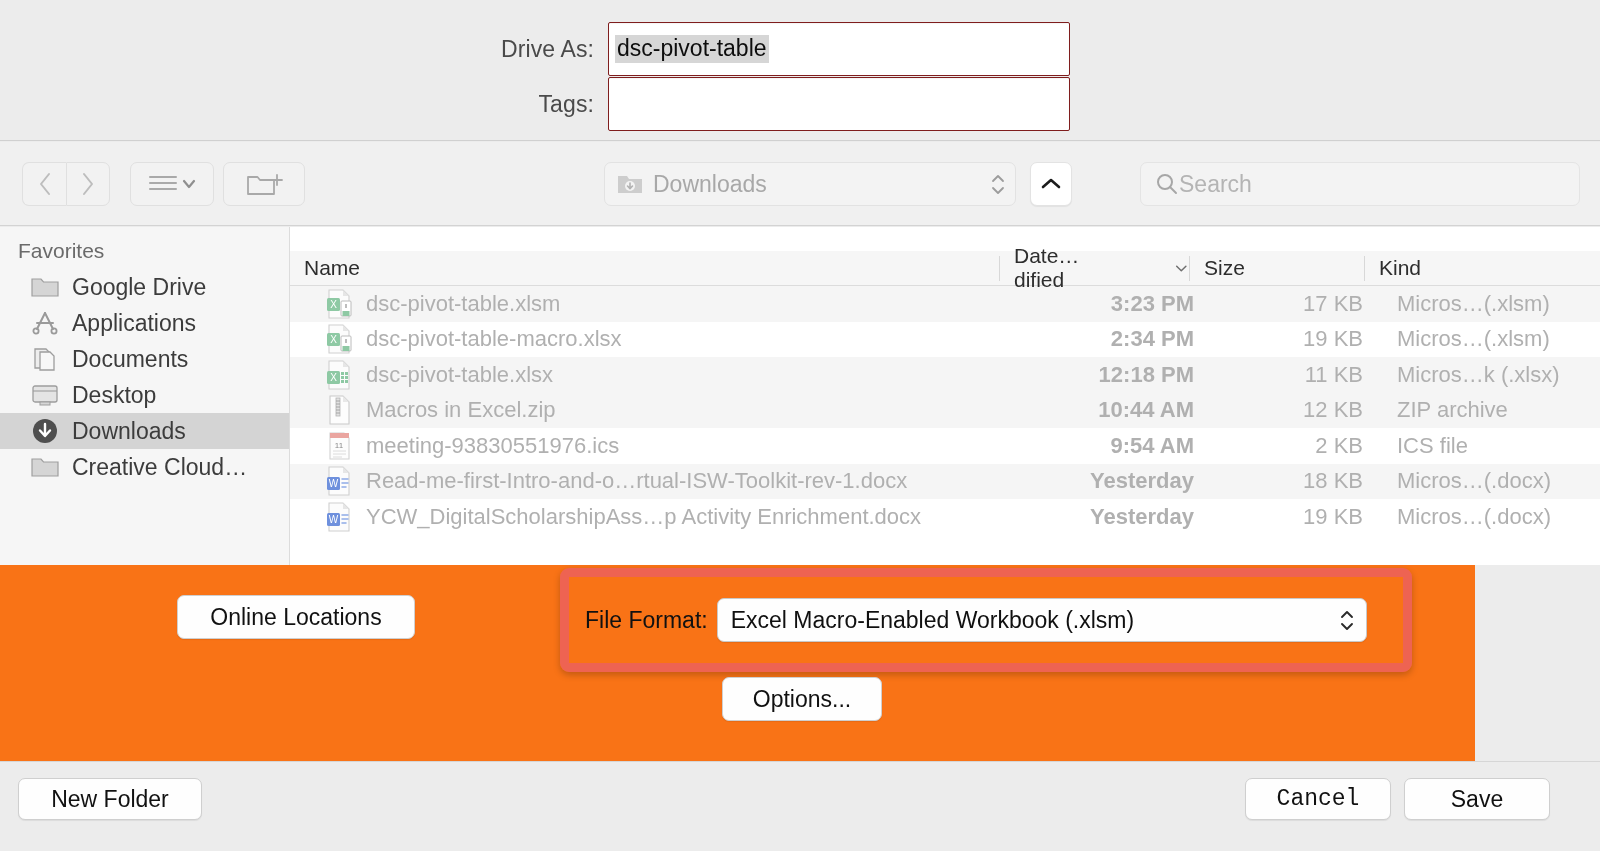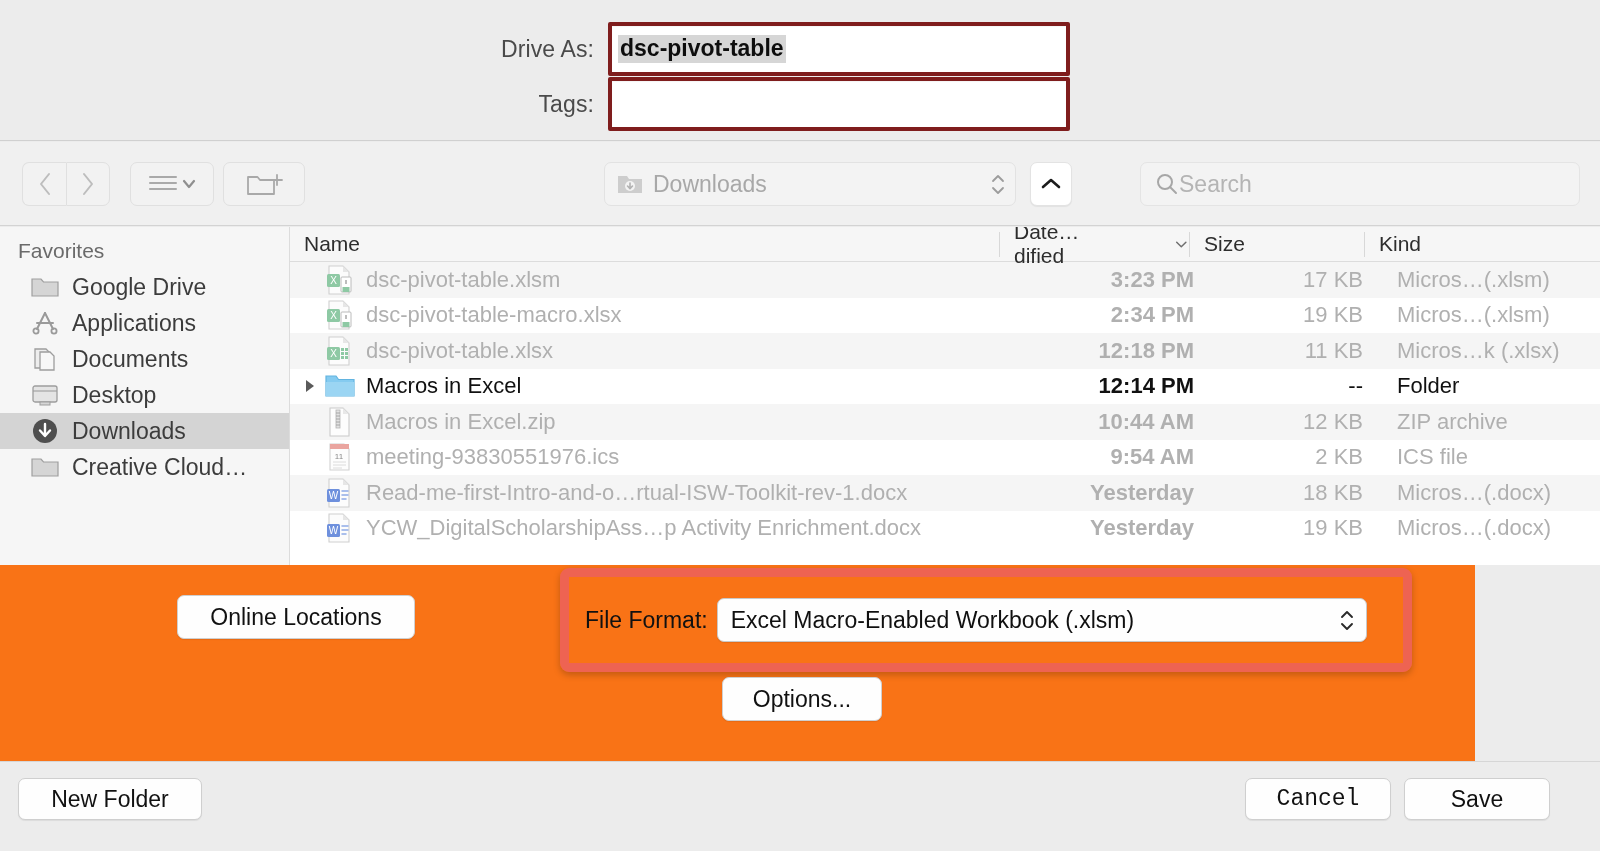--- a/index.html
+++ b/index.html
@@ -31,27 +31,26 @@
   #row-tags   { left: 0; top: 85px; width: 1080px; height: 38px; }
   .field-label {
     width: 608px; text-align: right; padding-right: 14px;
     font-size: 23px; color: #4a4a4a;
     letter-spacing: .1px;
   }
   .field-input {
     position: relative;
     width: 462px; height: 54px;
     background: #ffffff;
-    border: 4px solid #7f1d1d;
+    border: 1px solid #7f1d1d;
     border-radius: 2px;
     box-shadow: inset 0 1px 1px rgba(0,0,0,.04);
     display: flex; align-items: center;
     padding: 0 6px;
     overflow: hidden;
-    font-weight: bold;
   }
   .sel-text {
     font-size: 23px; color: #0d0d0d;
     background: #d6d6d6;
     padding: 1px 2px 2px 2px;
     white-space: nowrap;
     line-height: 1.1;
   }
 
   
@@ -134,21 +133,21 @@
   .sb-item {
     height: 36px;
     display: flex; align-items: center;
     padding-left: 30px;
     font-size: 23px; color: #3c3c3c;
     white-space: nowrap;
   }
   .sb-item.selected { background: #d4d4d4; }
   .sb-ico { width: 30px; height: 26px; margin-right: 12px; flex-shrink: 0; display:flex; align-items:center; justify-content:center;}
 
-  .filelist { flex: 1; height: 338px; position: relative; background: #fff; }
+  .filelist { flex: 1; height: 338px; position: relative; background: #fff; margin-top: 24px; }
   .fl-head {
     height: 35px;
     background: #f6f6f6;
     border-bottom: 1px solid #dcdcdc;
     display: flex; align-items: center;
     position: relative;
   }
   .fl-head .col {
     font-size: 21px; color: #2d2d2d;
     padding-left: 14px;
@@ -465,37 +464,20 @@
                   <rect x="20" y="17" width="3" height="3"></rect>
                   <rect x="16" y="21" width="3" height="3"></rect>
                   <rect x="20" y="21" width="3" height="3"></rect>
                 </g>
               </svg>
             </span>
             <span class="r-name">dsc-pivot-table.xlsx</span>
             <span class="r-date">12:18 PM</span>
             <span class="r-size">11 KB</span>
             <span class="r-kind">Micros…k (.xlsx)</span>
-          </div>
-          <div class="fl-row even enabled">
-            <span class="r-disc">
-              <svg width="16" height="18" viewBox="0 0 16 18">
-                <path d="M4 3 L12 9 L4 15 Z" fill="#5a5a5a"></path>
-              </svg>
-            </span>
-            <span class="r-ico">
-              <svg width="32" height="26" viewBox="0 0 32 26">
-                <path d="M2 3 L12 3 L14.5 6.5 L30 6.5 L30 23 L2 23 Z" fill="#85cbf0" stroke="#62b4e0" stroke-width="1.2"></path>
-                <path d="M2 9 L30 9 L30 23 L2 23 Z" fill="#9bd5f3"></path>
-              </svg>
-            </span>
-            <span class="r-name">Macros in Excel</span>
-            <span class="r-date">12:14 PM</span>
-            <span class="r-size">--</span>
-            <span class="r-kind">Folder</span>
           </div>
           <div class="fl-row odd">
             <span class="r-disc"></span>
             <span class="r-ico">
               <svg width="30" height="32" viewBox="0 0 30 32">
                 <path d="M5 2 L18 2 L24 8 L24 30 L5 30 Z" fill="#fdfdfd" stroke="#cacaca" stroke-width="1.1"></path>
                 <path d="M18 2 L24 8 L18 8 Z" fill="#e8e8e8"></path>
                 <rect x="11" y="4" width="4" height="18" fill="#e2e2e2" stroke="#b3b3b3" stroke-width="0.8"></rect>
                 <g stroke="#9e9e9e" stroke-width="0.9">
                   <line x1="11" y1="7" x2="15" y2="7"></line>

